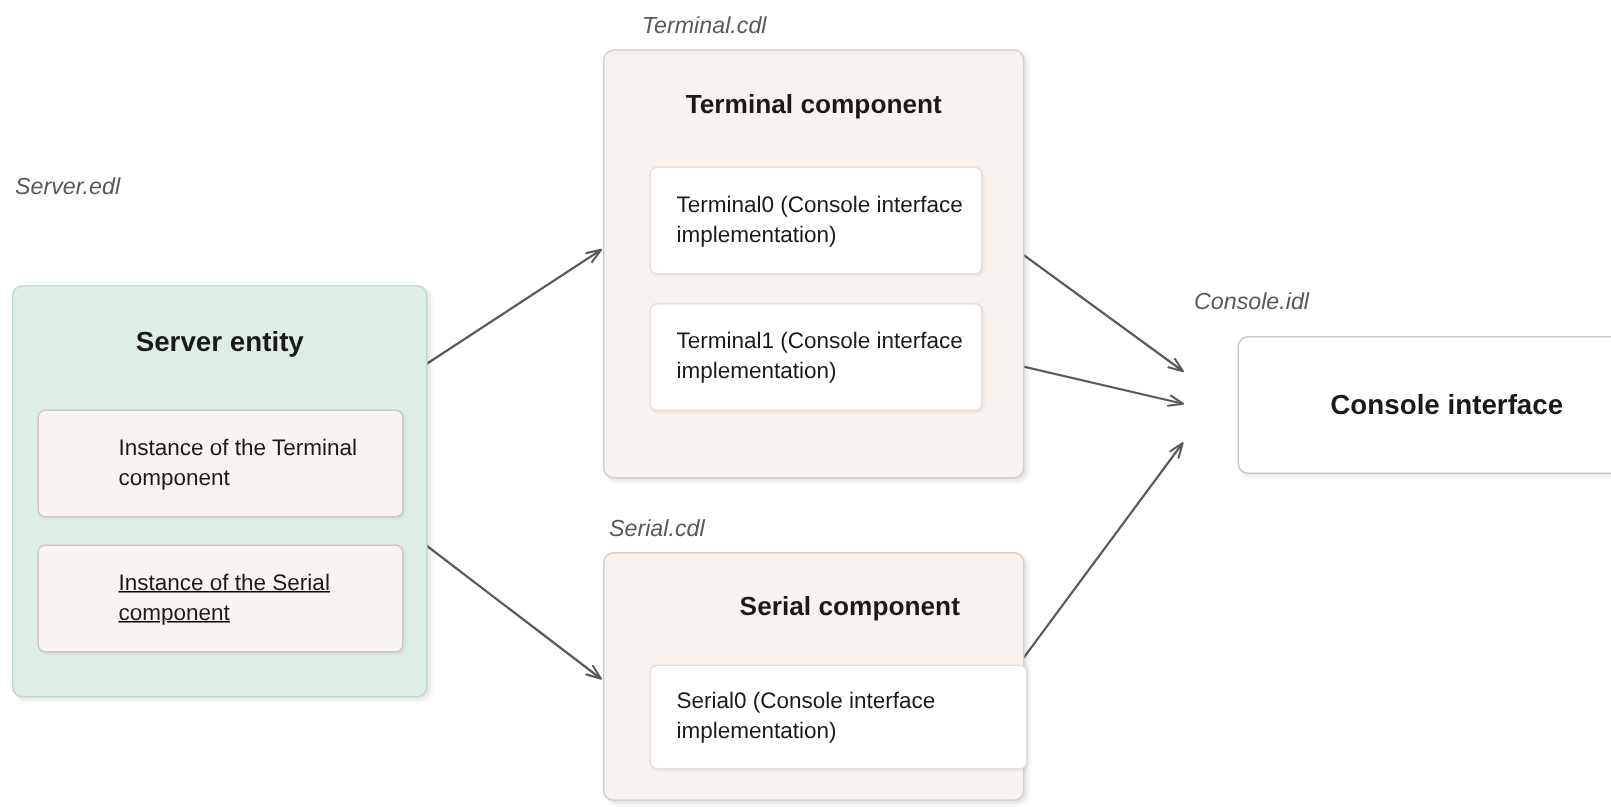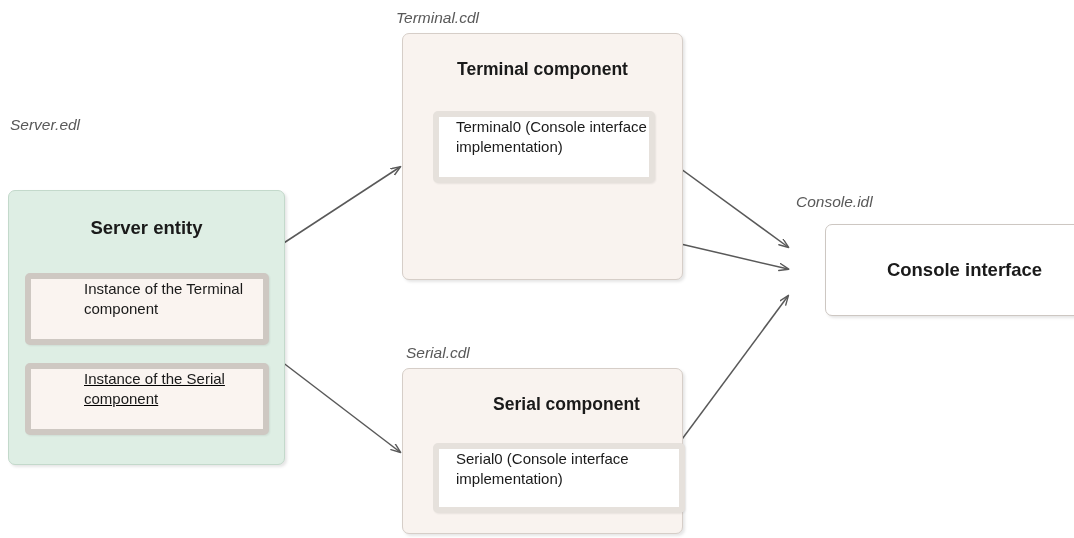--- a/index.html
+++ b/index.html
@@ -64,24 +64,24 @@
   }
   .panel-title.big {
     font-size: 18.5px;
   }
 
   
   .item-box {
     position: absolute;
     box-sizing: border-box;
     border-radius: 5px;
-    border: 6px solid #701a75;
+    border: 1px solid #701a75;
     box-shadow: 1px 1px 2px rgba(0,0,0,0.07);
     display: flex;
-    align-items: flex-start;
+    align-items: center;
   }
   .item-box.cream {
     background: #faf4f0;
     border-color: #cec8c2;
     padding-left: 36px;
   }
   .item-box.white {
     background: #ffffff;
     border-color: #e6e1dc;
   }
@@ -132,29 +132,32 @@
 
     <div class="item-box cream" style="left:16px; top:82px; width:244px; height:72px;">
       <span class="item-text">Instance of the Terminal component</span>
     </div>
 
     <div class="item-box cream" style="left:16px; top:172px; width:244px; height:72px;text-decoration:underline;">
       <span class="item-text">Instance of the Serial component</span>
     </div>
   </div>
 
-  <div class="file-label" style="left:396px; top:10px;">Terminal.cdl</div>
+  <div class="file-label" style="left:428px; top:10px;">Terminal.cdl</div>
 
-  <div class="panel cream" style="left:402px; top:33px; width:281px; height:247px;">
+  <div class="panel cream" style="left:402px; top:33px; width:281px; height:286px;">
     <div class="panel-title" style="top:25px;">Terminal component</div>
 
     <div class="item-box white" style="left:30px; top:77px; width:222px; height:72px;">
       <span class="item-text">Terminal0 (Console interface implementation)</span>
     </div>
 
+    <div class="item-box white" style="left:30px; top:168px; width:222px; height:72px;">
+      <span class="item-text">Terminal1 (Console interface implementation)</span>
+    </div>
   </div>
 
   <div class="file-label" style="left:406px; top:345px;">Serial.cdl</div>
 
   <div class="panel cream" style="left:402px; top:368px; width:281px; height:166px;">
     <div class="panel-title" style="top:25px;padding-left:48px;">Serial component</div>
 
     <div class="item-box white" style="left:30px; top:74px; width:252px; height:70px;">
       <span class="item-text">Serial0 (Console interface implementation)</span>
     </div>

